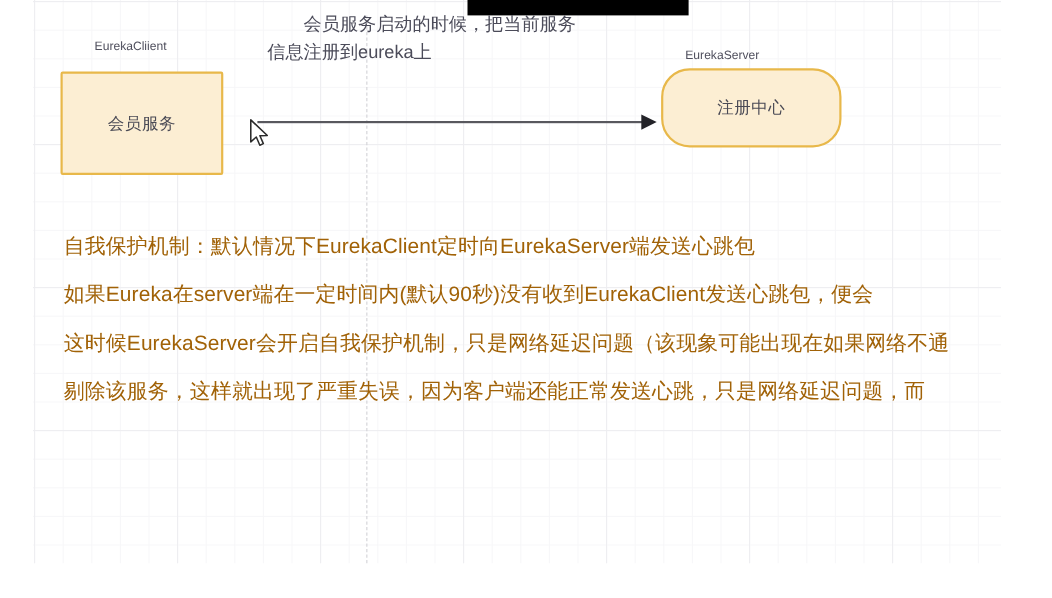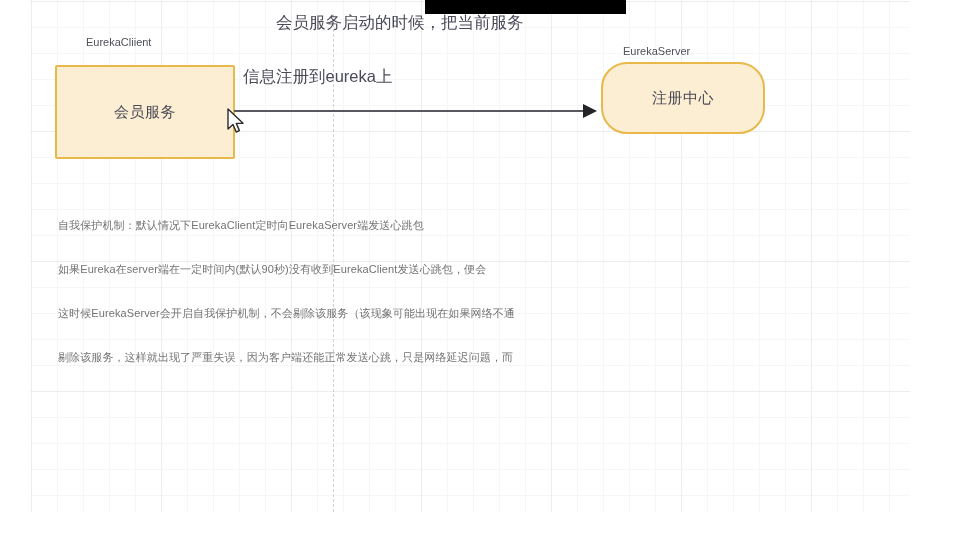--- a/index.html
+++ b/index.html
@@ -74,21 +74,21 @@
     justify-content: center;
   }
   .node .node-label {
     font-size: 15px;
     color: #4a4a55;
     letter-spacing: 0.5px;
   }
   #node-client {
     left: 55px;
     top: 65px;
-    width: 180px;
+    width: 148px;
     height: 94px;
     border-radius: 2px;
   }
   #node-server {
     left: 601px;
     top: 62px;
     width: 164px;
     height: 72px;
     border-radius: 26px;
   }
@@ -127,33 +127,33 @@
   .arrow-note {
     position: absolute;
     left: 243px;
     top: 9px;
     width: 380px;
     font-size: 16.5px;
     line-height: 26px;
     color: #4b4b59;
   }
   .arrow-note .l1 { display: block; text-indent: 33px; }
-  .arrow-note .l2 { display: block; margin-top: 28px; }
+  .arrow-note .l2 { display: block; }
 
   
   .body-text {
     position: absolute;
     left: 58px;
     top: 203px;
     width: 860px;
   }
   .body-text .line {
-    font-size: 11px;
+    font-size: 19px;
     line-height: 44px;
-    color: #737373;
+    color: #a16207;
     white-space: nowrap;
     letter-spacing: 0.1px;
   }
 
   
   .cursor {
     position: absolute;
     left: 226px;
     top: 108px;
     width: 20px;
@@ -188,21 +188,21 @@
   <div class="arrow-head"></div>
 
   <div class="arrow-note">
     <span class="l1">会员服务启动的时候，把当前服务</span>
     <span class="l2">信息注册到eureka上</span>
   </div>
 
   <div class="body-text">
     <div class="line">自我保护机制：默认情况下EurekaClient定时向EurekaServer端发送心跳包</div>
     <div class="line">如果Eureka在server端在一定时间内(默认90秒)没有收到EurekaClient发送心跳包，便会</div>
-    <div class="line">这时候EurekaServer会开启自我保护机制，不会剔除该服务（该现象可能出现在如果网络不通</div>
+    <div class="line">这时候EurekaServer会开启自我保护机制，只是网络延迟问题（该现象可能出现在如果网络不通</div>
     <div class="line">剔除该服务，这样就出现了严重失误，因为客户端还能正常发送心跳，只是网络延迟问题，而</div>
   </div>
 
   <svg class="cursor" viewBox="0 0 20 28">
     <path d="M2,1 L2,21 L7,16.5 L10.2,24 L13.4,22.6 L10.3,15.4 L17,15.2 Z" fill="#ffffff" stroke="#2b2b2b" stroke-width="1.4" stroke-linejoin="round"></path>
   </svg>
 
 </div>
 
 </body></html>

